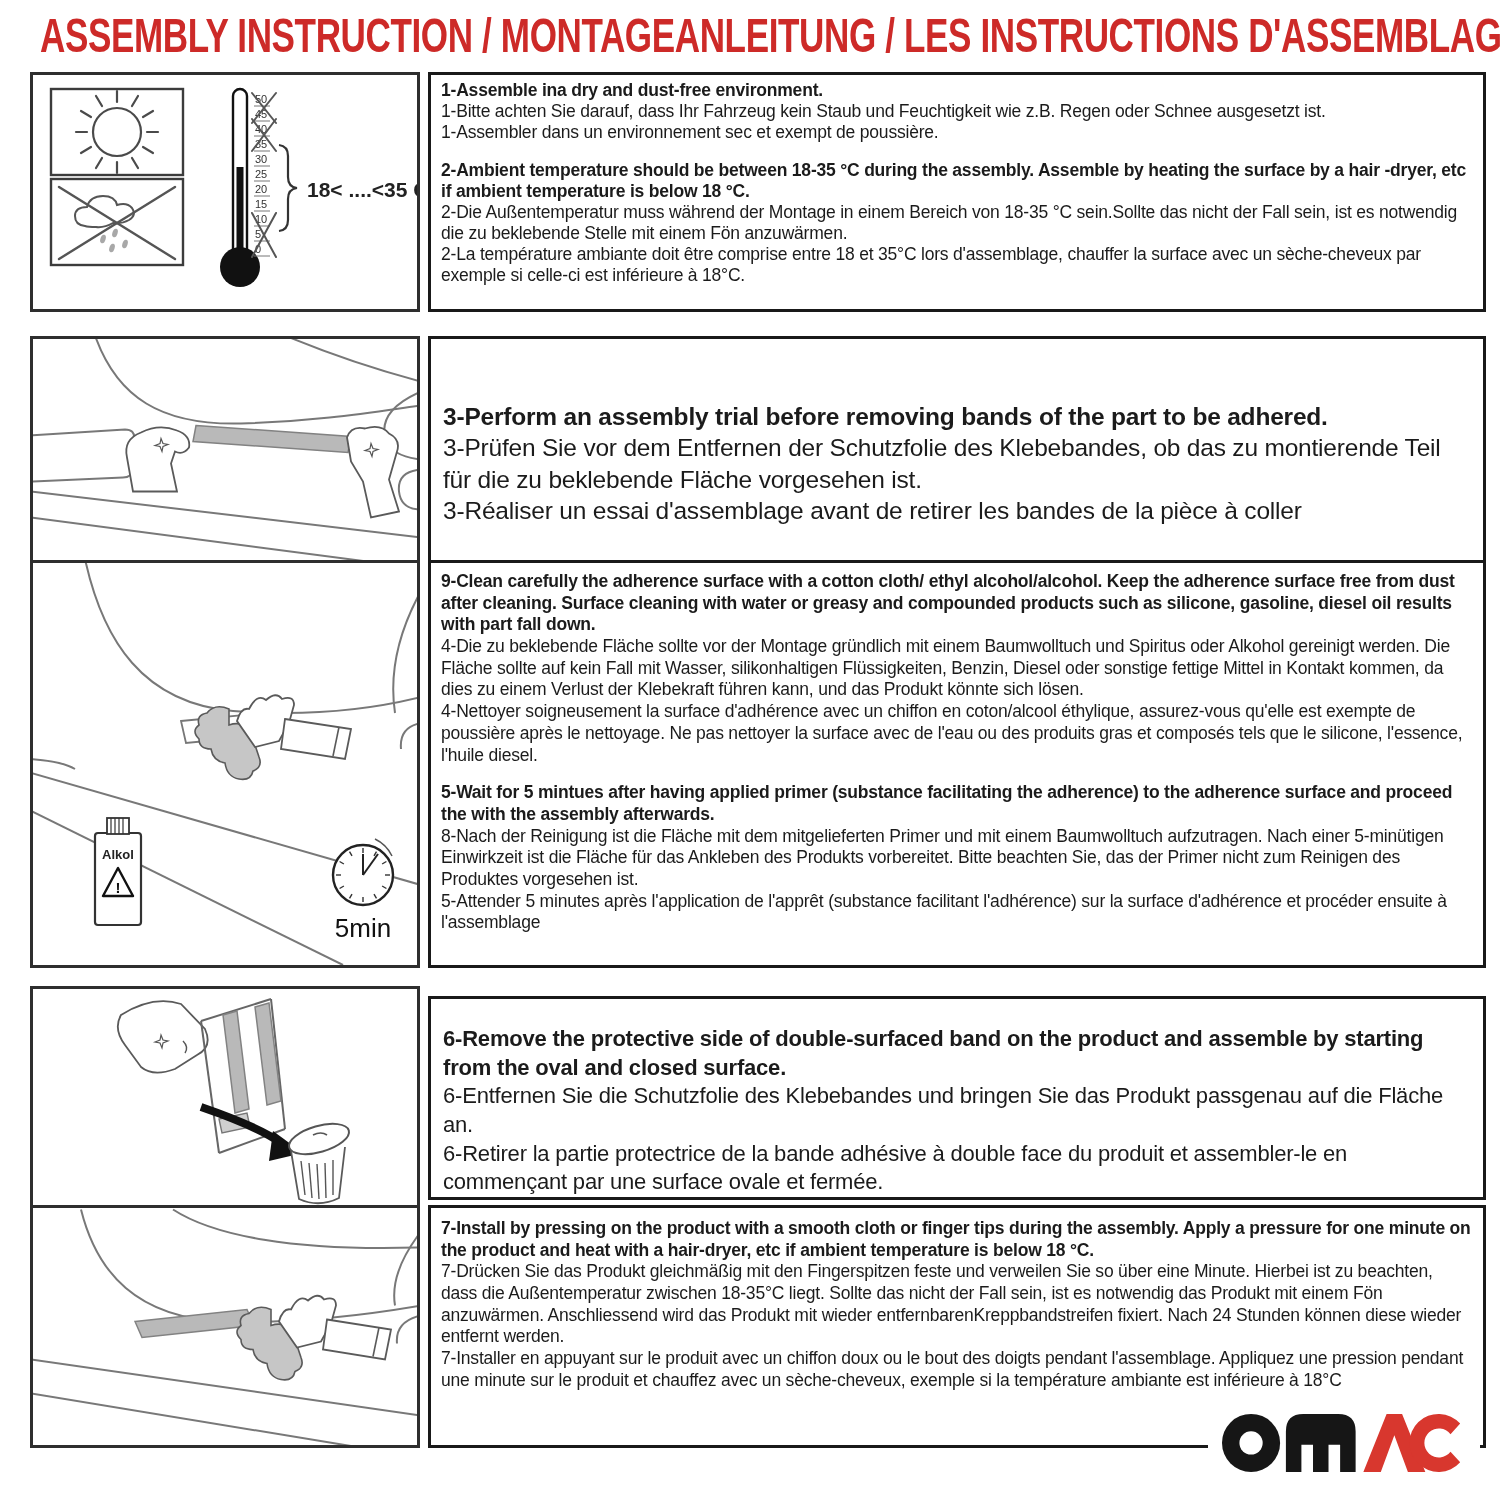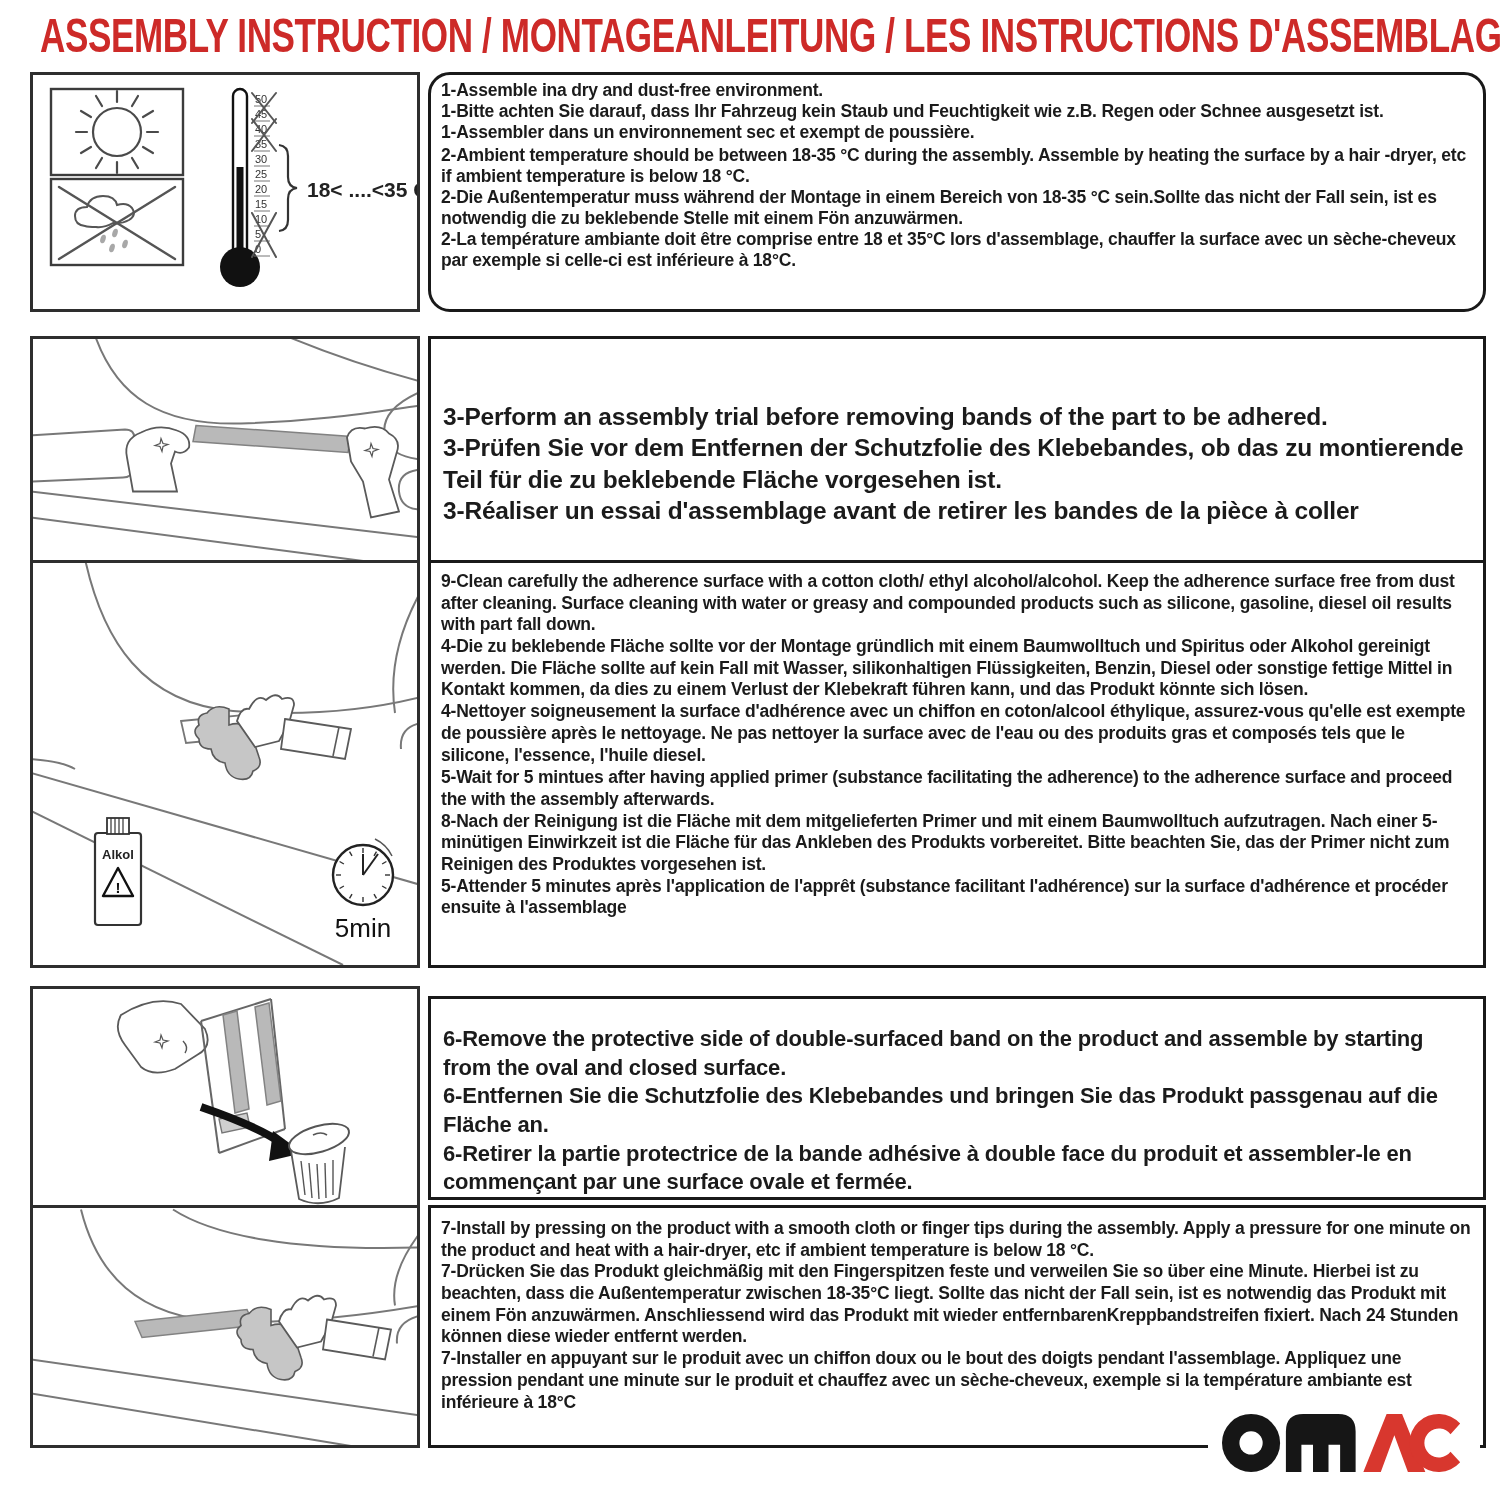--- a/index.html
+++ b/index.html
@@ -5,24 +5,24 @@
   html,body{margin:0;padding:0;background:#ffffff;}
   .page{position:relative;width:1500px;height:1500px;background:#fff;overflow:hidden;
         font-family:"Liberation Sans", sans-serif;color:#1b1b1b;}
   .title{position:absolute;left:40px;top:8px;font-size:48px;font-weight:700;
          color:#cd2a28;white-space:nowrap;transform:scaleX(0.73);transform-origin:left top;
          letter-spacing:-0.5px;}
   .row{position:absolute;left:30px;right:14px;display:flex;gap:8px;}
   .illus{flex:0 0 390px;width:390px;border:3px solid #2e2e2e;background:#fff;box-sizing:border-box;overflow:hidden;}
   .illus svg{display:block;width:100%;height:100%;}
   .txtbox{flex:1;border:3px solid #191919;background:#fff;box-sizing:border-box;overflow:hidden;}
-  .txt p{margin:0;letter-spacing:-0.2px;font-weight:bold;}
+  .txt p{margin:0;letter-spacing:-0.2px;}
   .txt .b{font-weight:bold;}
-  .txt .gap{margin-top:1px;}
-  .s-sm{font-size:17.5px;line-height:1.21;padding:5px 12px 0 10px;border-radius:22px;}
+  .txt .gap{margin-top:16px;}
+  .s-sm{font-size:17.5px;line-height:1.21;padding:5px 12px 0 10px;}
   .s-lg{font-size:24.5px;line-height:1.28;padding:62px 14px 0 12px;}
   .s-md{font-size:22px;line-height:1.3;padding:26px 14px 0 12px;}
   .s-sm2{font-size:17.5px;line-height:1.24;padding:8px 12px 0 10px;}
   .s-sm3{font-size:17.5px;line-height:1.24;padding:10px 12px 0 10px;}
   #row1{top:72px;height:240px;}
   #row2{top:336px;height:236px;}
   #row3{top:560px;height:408px;}
   #row4{top:994px;height:208px;align-items:center;}
   #row5{top:1205px;height:243px;}
   .logo{position:absolute;right:20px;bottom:26px;width:258px;height:64px;background:#fff;

